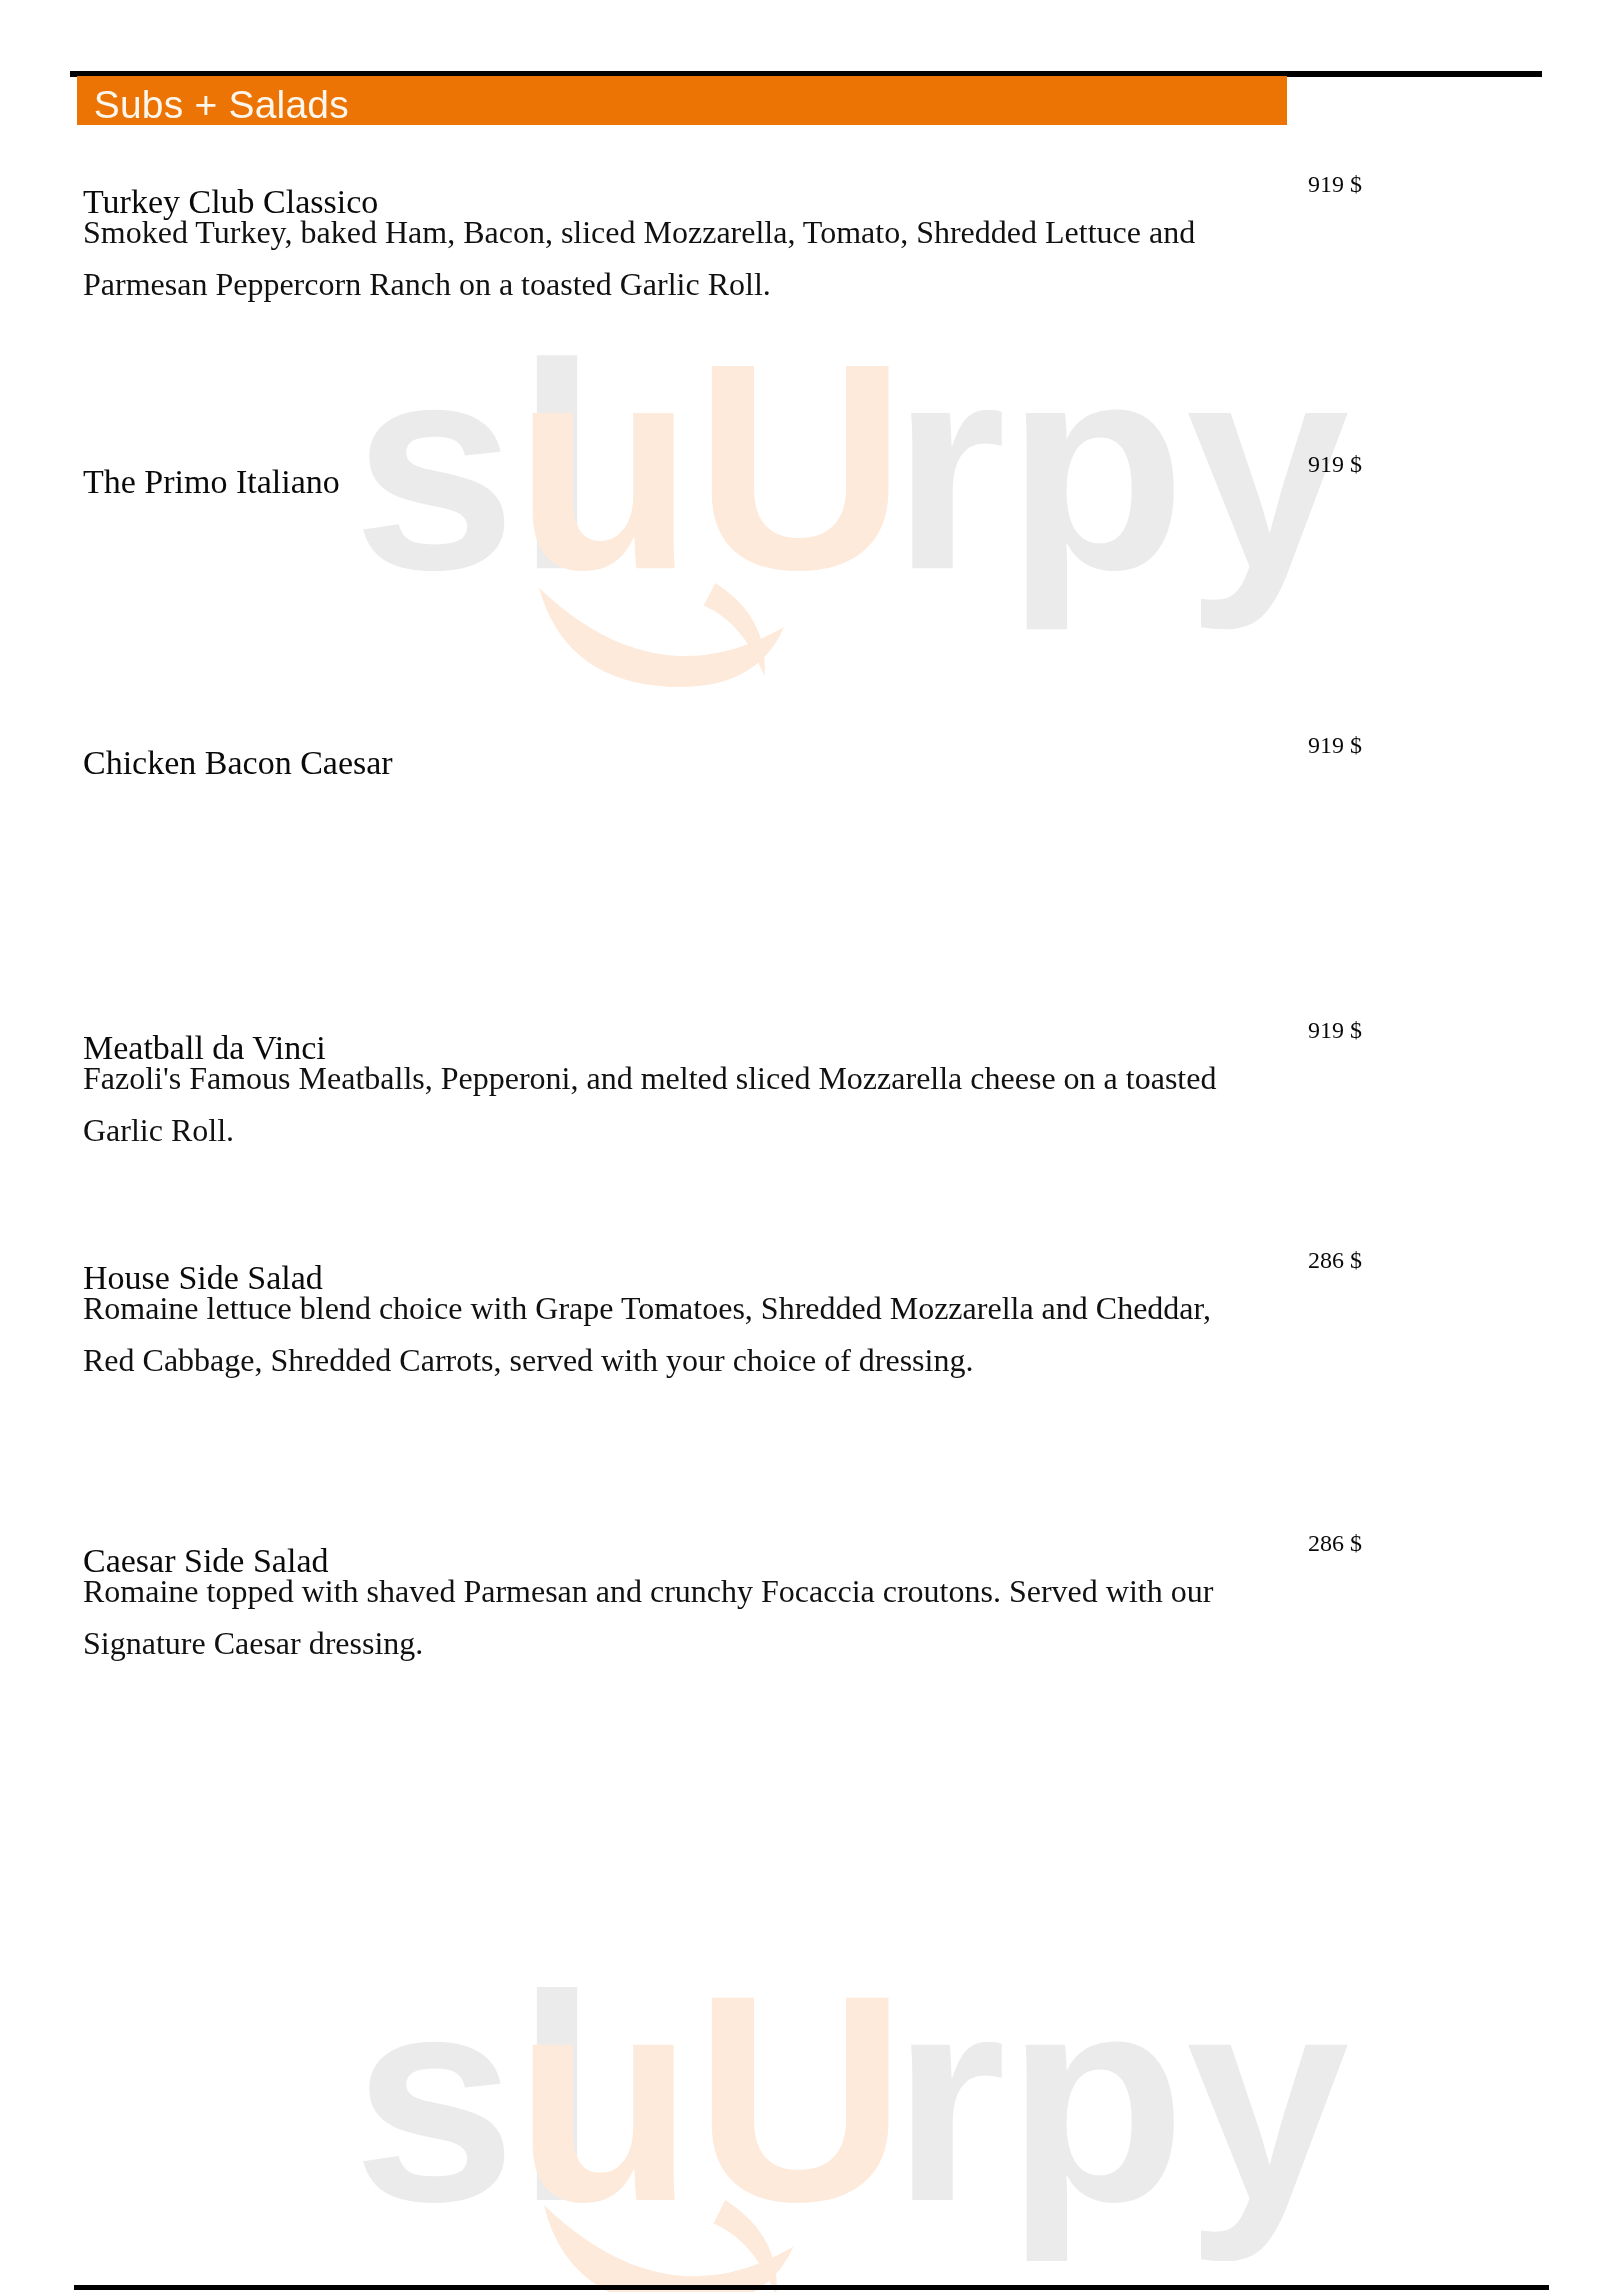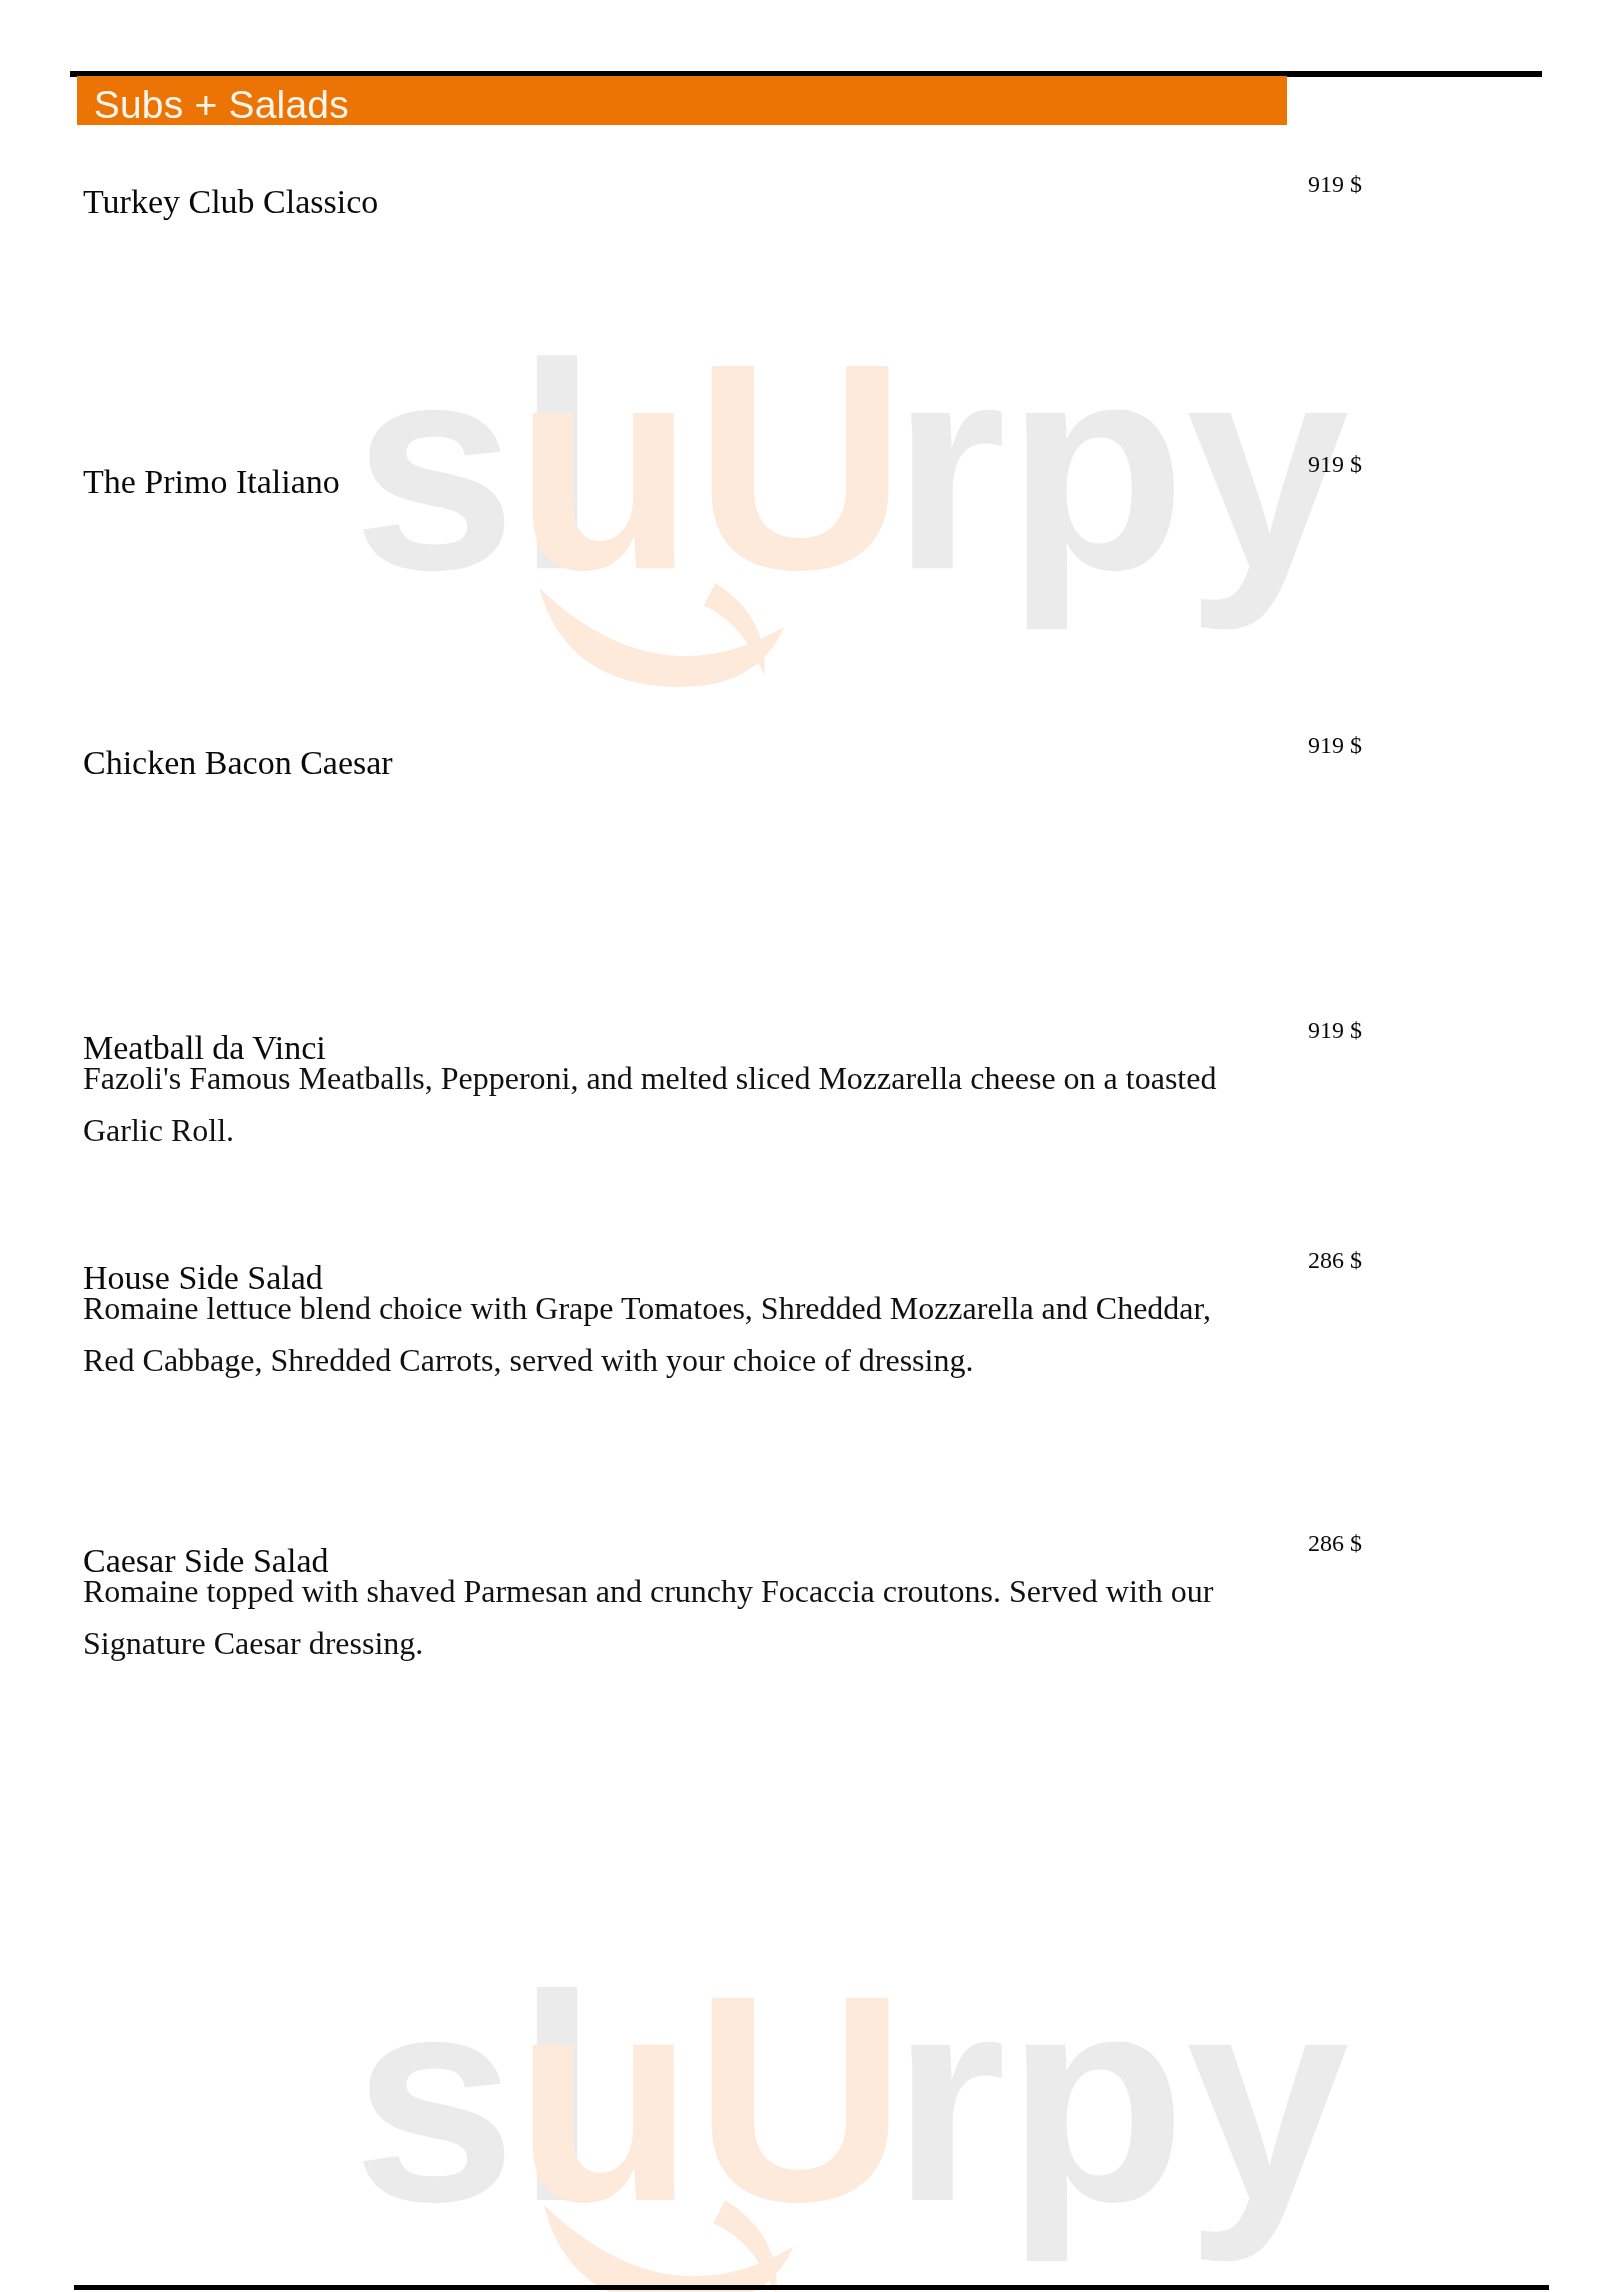--- a/index.html
+++ b/index.html
@@ -168,20 +168,21 @@
     <div class="section-header-title">Subs + Salads</div>
   </div>
 
   <div class="menu-list">
 
     <div class="menu-item" style="top:163px">
       <div class="item-head">
         <span class="item-name">Turkey Club Classico</span>
         <span class="item-price">919 $</span>
       </div>
+      <p class="item-desc">Smoked Turkey, baked Ham, Bacon, sliced Mozzarella, Tomato, Shredded Lettuce and Parmesan Peppercorn Ranch on a toasted Garlic Roll.</p>
     </div>
 
     <div class="menu-item" style="top:443px">
       <div class="item-head">
         <span class="item-name">The Primo Italiano</span>
         <span class="item-price">919 $</span>
       </div>
     </div>
 
     <div class="menu-item" style="top:724px">

